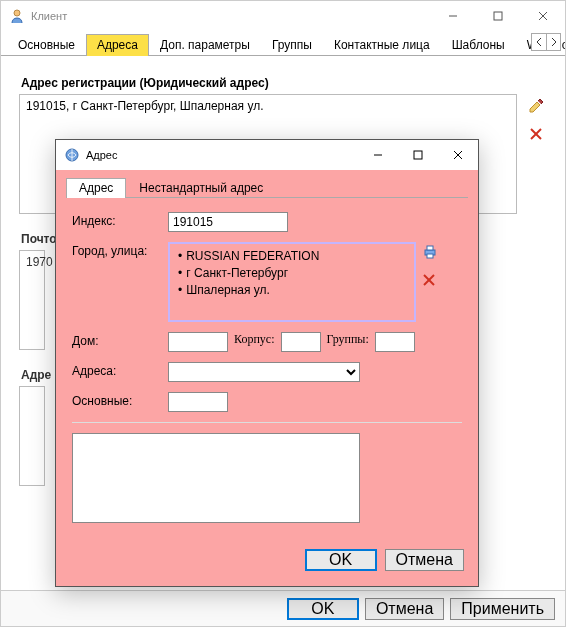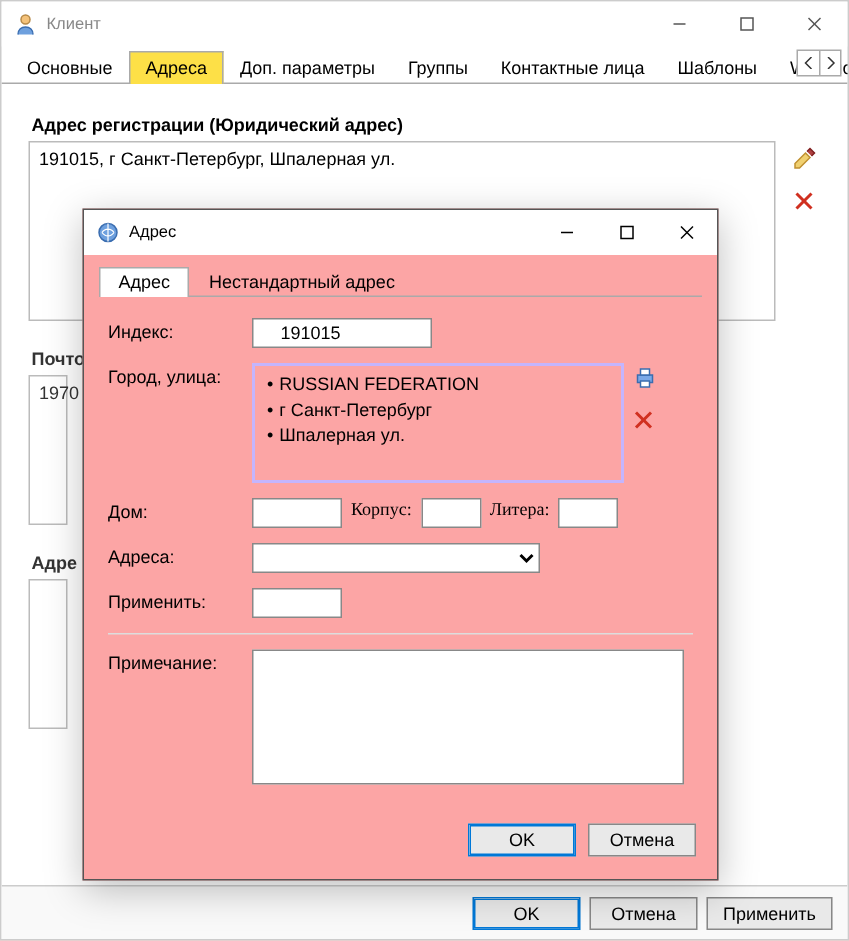--- a/index.html
+++ b/index.html
@@ -102,21 +102,21 @@
     background:#f9f9f9;
   }
   .btn {
     min-width: 72px;
     height: 22px;
     border: 1px solid #888;
     background: #e9e9e9;
     display: inline-flex;
     align-items: center;
     justify-content: center;
-    font-size: 12px;
+    font-size: 16px;
     padding: 0 10px;
   }
   .btn.default { border: 1px solid #0078d7; box-shadow: inset 0 0 0 1px #0078d7; }
   
   .dialog {
     position: absolute;
     left: 54px;
     top: 138px;
     width: 424px;
     height: 448px;
@@ -136,21 +136,21 @@
     padding: 2px 12px 3px 12px;
     border:1px solid transparent; border-bottom:none;
     position:relative; top:1px;
   }
   .inner-tab.active { border-color:#aaa; background:#fff; }
   .form-area { padding: 14px 6px 6px 6px; }
   .row { display:flex; align-items:flex-start; margin-bottom: 10px; }
   .row .lbl { width: 96px; padding-top:2px; }
   .row .controls { flex:1; display:flex; align-items:flex-start; gap:6px; }
   input.tbox, select.tbox, textarea.tbox {
-    border:1px solid #888; background:#fff; font: inherit; padding:1px 18px; height:20px;
+    border:1px solid #888; background:#fff; font: inherit; padding:1px 4px; height:20px;
   }
   textarea.tbox { height:auto; padding:4px; resize:none; }
   .city-box {
     width: 248px; height: 80px; border:2px solid #c4b5fd; padding:4px 8px; line-height:1.4;
   }
   .city-side { display:flex; flex-direction:column; gap:10px; padding-top:2px; }
   .mini-inputs { display:flex; align-items:center; gap:8px;font-family:Liberation Serif, serif; }
   .dialog-footer {
     height: 42px; border-top: none;
     display:flex; justify-content:flex-end; align-items:center; gap:8px;
@@ -319,43 +319,42 @@
           </div>
         </div>
       </div>
 
       <div class="row">
         <div class="lbl">Дом:</div>
         <div class="controls mini-inputs">
           <input class="tbox" style="width: 60px;" value="">
           <span>Корпус:</span>
           <input class="tbox" style="width: 40px;" value="">
-          <span>Литера:</span>
+          <span>Группы:</span>
           <input class="tbox" style="width: 40px;" value="">
         </div>
       </div>
 
       <div class="row">
         <div class="lbl">Адреса:</div>
         <div class="controls">
           <select class="tbox" style="width:192px;"><option></option></select>
         </div>
       </div>
 
       <div class="row">
-        <div class="lbl">Применить:</div>
+        <div class="lbl">Основные:</div>
         <div class="controls">
           <input class="tbox" style="width: 60px;" value="">
         </div>
       </div>
 
       <hr class="hr-sep">
 
       <div class="row" style="margin-bottom:0;">
-        <div class="lbl">Примечание:</div>
         <div class="controls">
           <textarea class="tbox" style="width: 288px; height: 90px;"></textarea>
         </div>
       </div>
 
     </div>
   </div>
 
   <div class="dialog-footer">
     <div class="btn default">OK</div>

